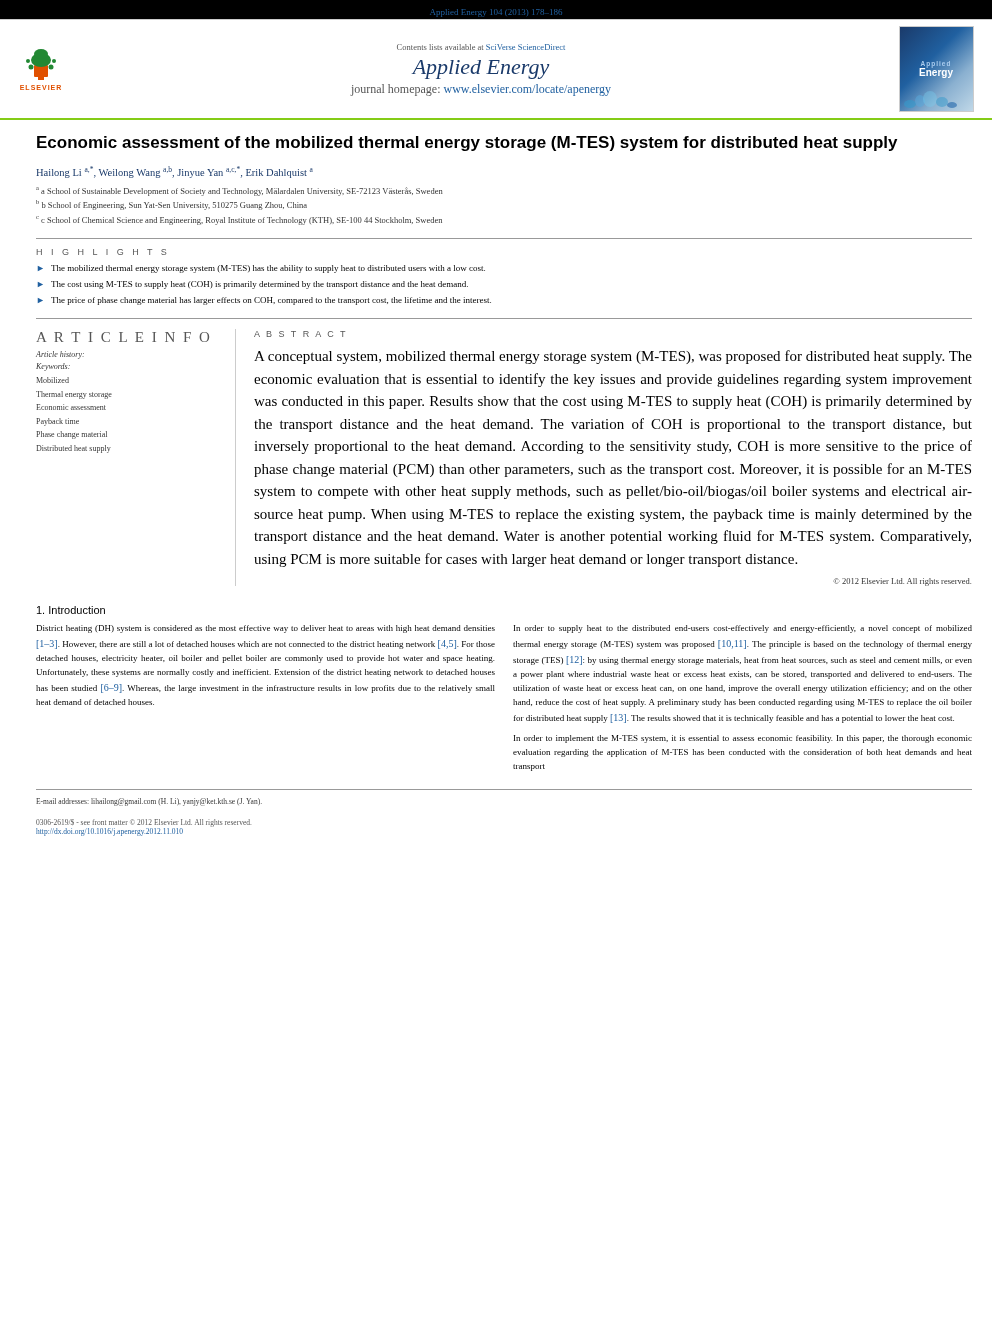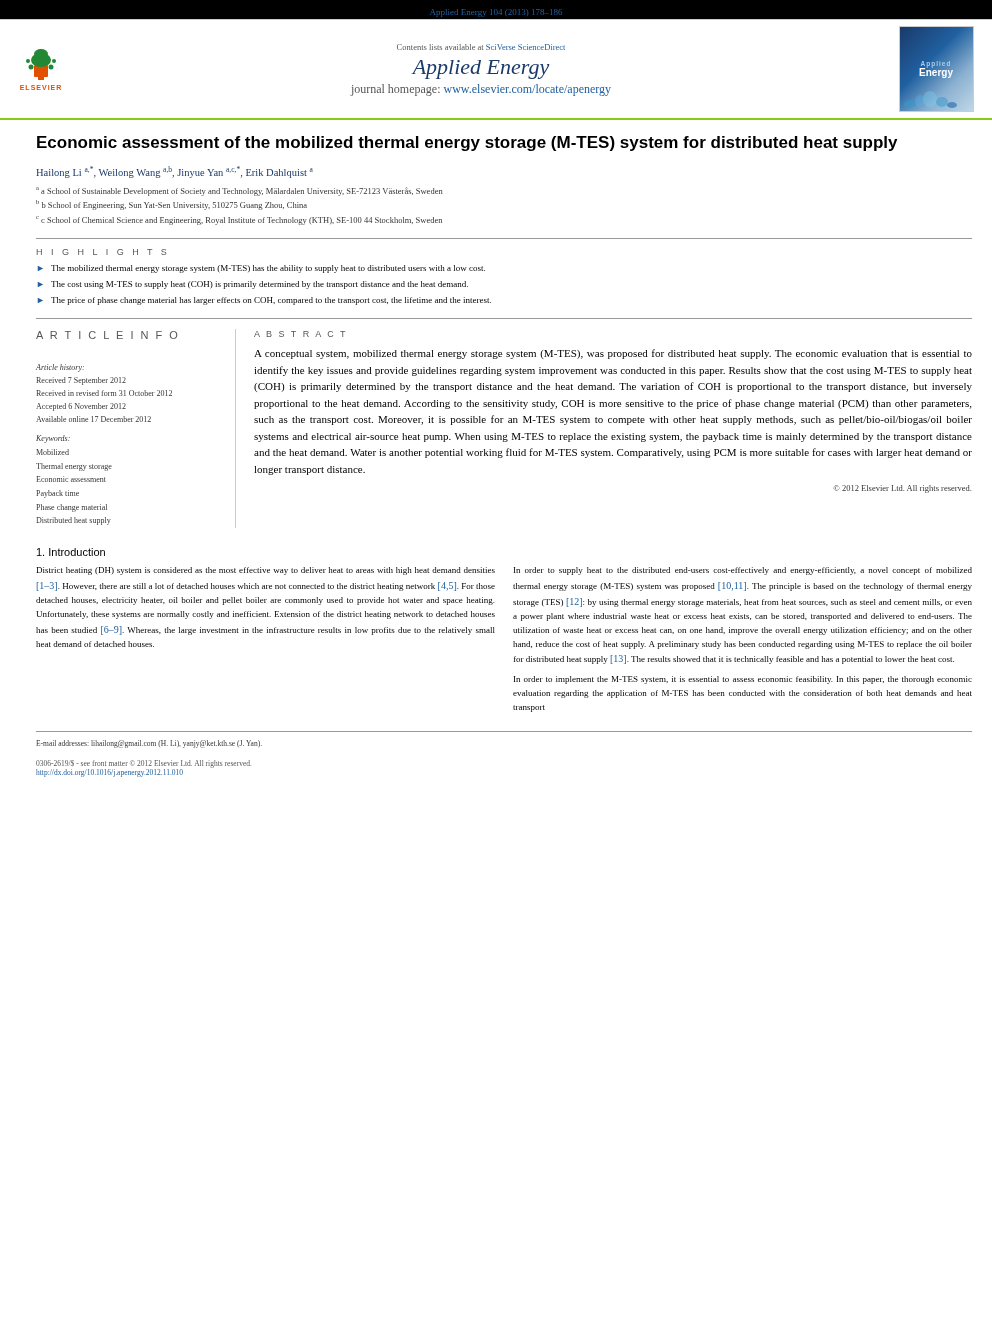--- a/index.html
+++ b/index.html
@@ -157,25 +157,25 @@
       flex-shrink: 0;
       border-right: 1px solid #ccc;
       padding-right: 14px;
     }
     .right-col {
       flex: 1;
     }
 
     
     .article-info-label {
-      font-family: Liberation Sans, sans-serif;
-      font-size: 11px;
+      font-family: Liberation Serif, serif;
+      font-size: 15px;
       letter-spacing: 2px;
       color: #555;
-      margin-bottom: 22px;
+      margin-bottom: 4px;
     }
     .article-history-label {
       font-size: 8px;
       font-style: italic;
       color: #333;
       margin-bottom: 3px;
     }
     .article-history-dates {
       font-size: 8px;
       color: #333;
@@ -196,21 +196,21 @@
 
     
     .abstract-label {
       font-family: Arial, sans-serif;
       font-size: 9px;
       letter-spacing: 2px;
       color: #555;
       margin-bottom: 6px;
     }
     .abstract-text {
-      font-size: 11px;
+      font-size: 15px;
       line-height: 1.5;
       color: #000;
       text-align: justify;
     }
     .copyright-line {
       font-size: 8.5px;
       color: #333;
       text-align: right;
       margin-top: 6px;
     }
@@ -374,26 +374,20 @@
   </div>
 
   <hr class="divider">
 
   <div class="two-col">
 
     <div class="left-col">
       <div class="article-info-label">A R T I C L E   I N F O</div>
 
       <div class="article-history-label">Article history:</div>
-      <div class="article-history-dates">
-        <div>Received 7 September 2012</div>
-        <div>Received in revised form 31 October 2012</div>
-        <div>Accepted 6 November 2012</div>
-        <div>Available online 17 December 2012</div>
-      </div>
 
       <div class="keywords-label">Keywords:</div>
       <div class="keywords-list">
         <div>Mobilized</div>
         <div>Thermal energy storage</div>
         <div>Economic assessment</div>
         <div>Payback time</div>
         <div>Phase change material</div>
         <div>Distributed heat supply</div>
       </div>

